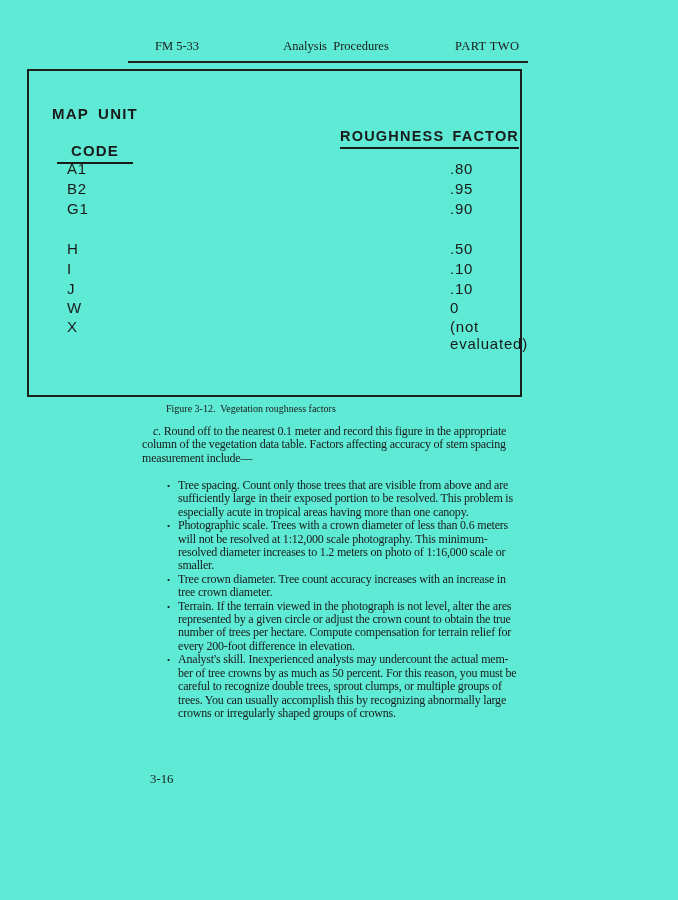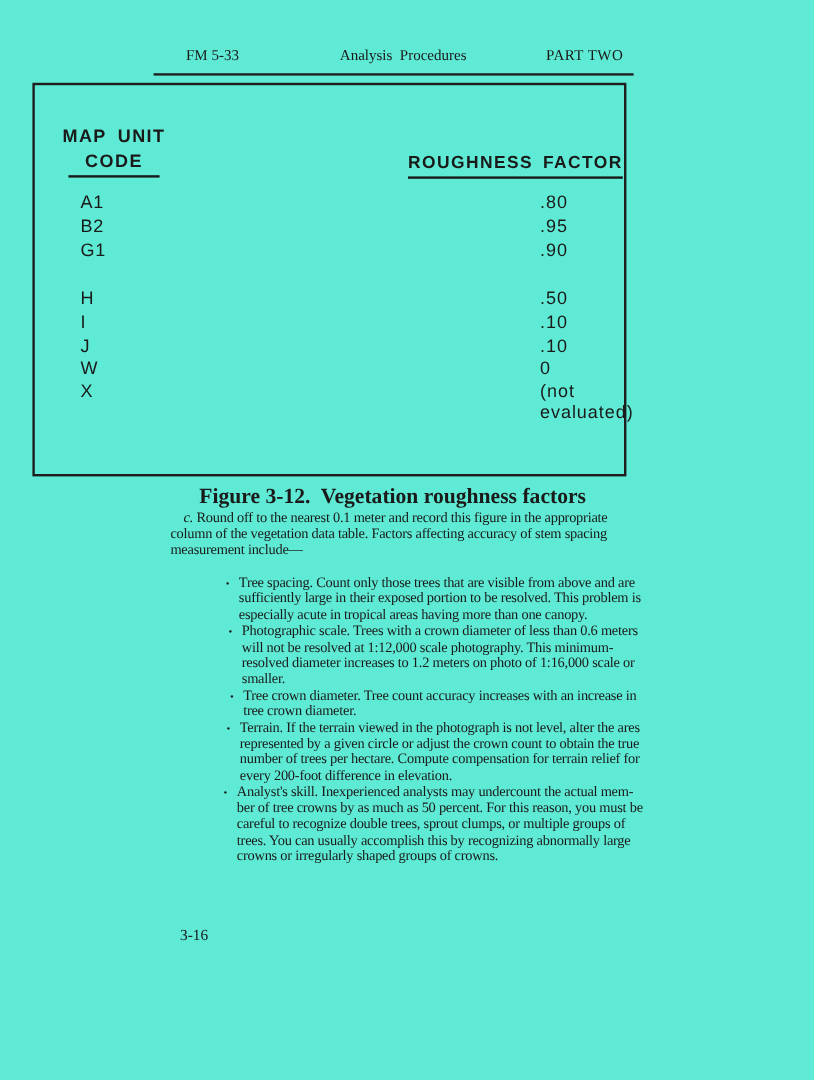--- a/index.html
+++ b/index.html
@@ -18,36 +18,36 @@
   .hdr-rule{position:absolute;left:128px;top:61px;width:400px;height:2px;background:#222;}
   
   .figure-box{
     position:absolute;left:27px;top:69px;width:495px;height:328px;
     border:2px solid #1e1e1e;
     font-family:"Liberation Sans", sans-serif;
     box-sizing:border-box;
   }
   .col1-hdr{position:absolute;left:11px;top:34px;width:110px;text-align:center;
     font-size:15px;font-weight:bold;letter-spacing:1.2px;word-spacing:4px;}
-  .col1-hdr .l2{display:inline-block;margin-top:4px;padding:0 14px 3px 14px;border-bottom:2px solid #1a1a1a;}
+  .col1-hdr .l2{display:inline-block;margin-top:20px;padding:0 14px 3px 14px;border-bottom:2px solid #1a1a1a;}
   .col2-hdr{position:absolute;left:311px;top:57px;font-size:14.5px;font-weight:bold;
     letter-spacing:1.2px;word-spacing:3px;padding-bottom:3px;border-bottom:2px solid #1a1a1a;}
   .trow{position:absolute;left:0;width:100%;height:20px;font-size:15px;letter-spacing:.8px;font-weight:500;}
   .trow .code{position:absolute;left:38px;}
   .trow .factor{position:absolute;left:373px;margin-left:48px;}
   
-  .caption{position:absolute;left:166px;top:403px;font-size:18px;font-weight:bold;white-space:pre;}
+  .caption{position:absolute;left:166px;top:403px;font-size:10px;font-weight:normal;white-space:pre;}
   
   .para{position:absolute;left:142px;top:425px;width:404px;
     font-size:12px;line-height:13.4px;letter-spacing:-.2px;text-indent:11px;}
   .para em{font-style:italic;}
   .para .ptext{white-space:pre;text-align:right;}
   .bullets{position:absolute;left:167px;top:479px;width:388px;margin:0;padding:0;list-style:none;
     font-size:12px;line-height:13.4px;letter-spacing:-.2px;}
-  .bullets li{display:flex;margin:0;padding:0;justify-content:center;}
+  .bullets li{display:flex;margin:0;padding:0;}
   .bullet-dot{flex:0 0 11px;font-size:9px;line-height:13.4px;position:relative;top:1px;}
   .bullet-dot::before{content:"\2022";}
   .bullet-text{white-space:pre;}
   
   .page-num{position:absolute;left:150px;top:772px;font-size:12.8px;}
 </style>
 </head>
 <body>
 
 <div class="page">

